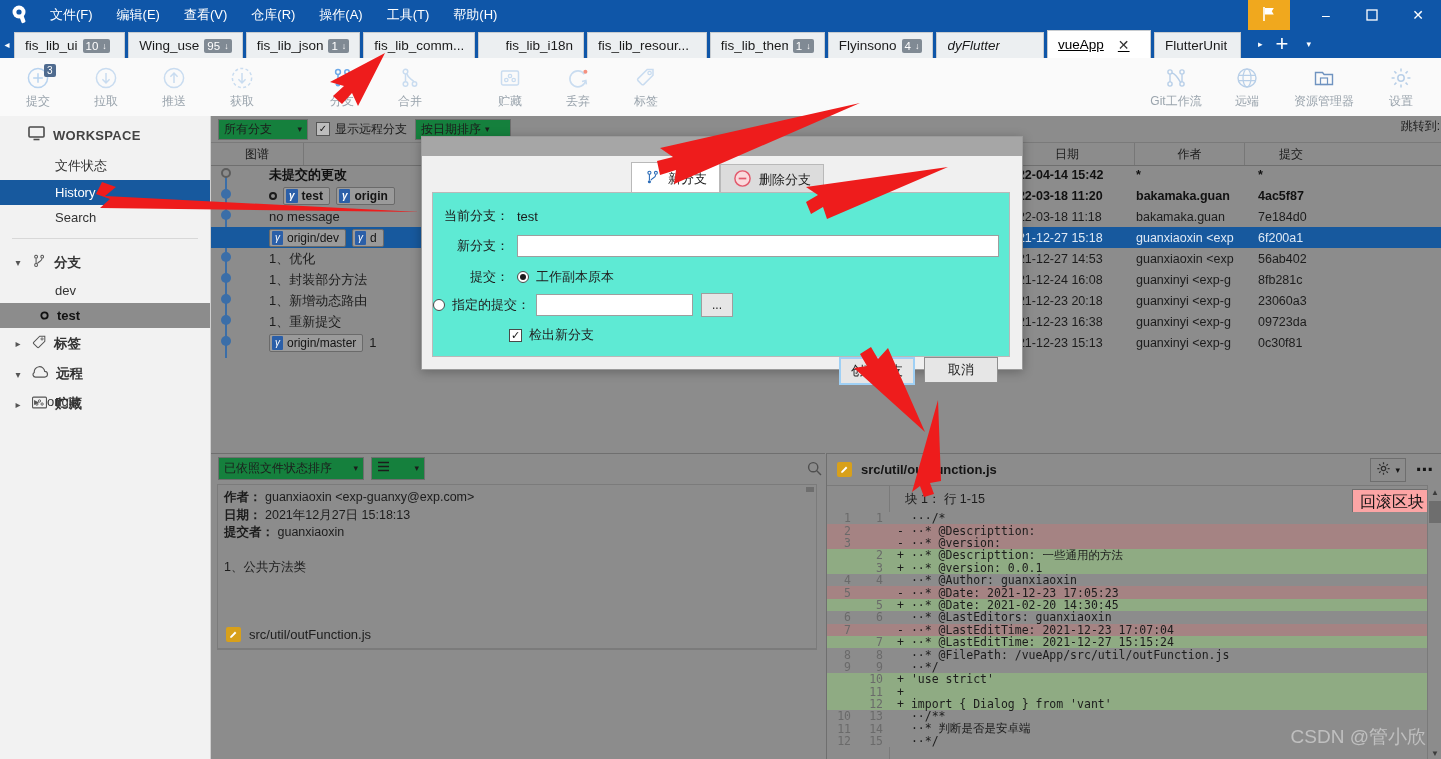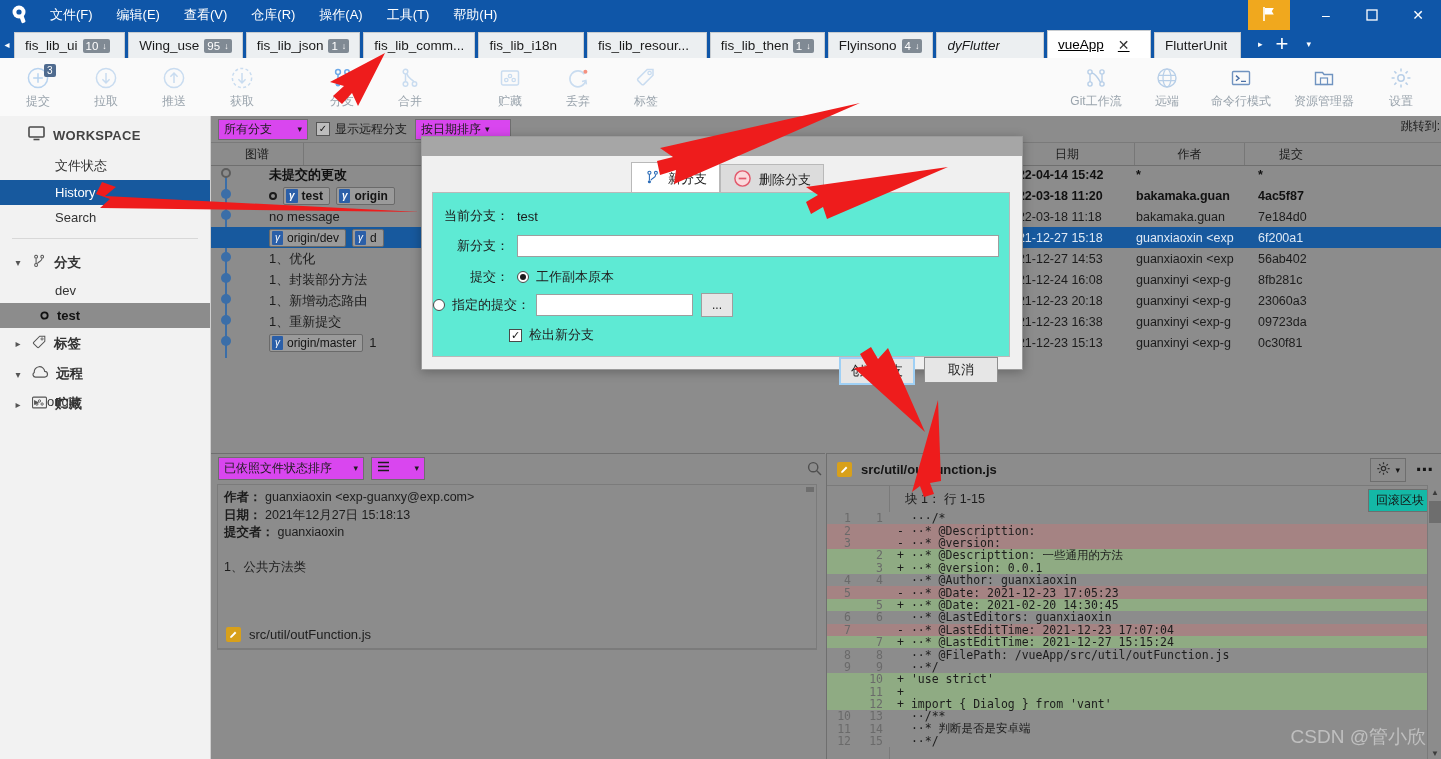--- a/index.html
+++ b/index.html
@@ -52,21 +52,21 @@
   .sb-sec{display:flex;align-items:center;gap:7px;padding:6px 0 6px 12px;font-size:13.5px;color:#333;font-weight:600;}
   .sb-sec .chev{width:12px;text-align:center;font-size:10px;color:#555;}
   .sb-leaf{padding:5px 0 5px 55px;font-size:13px;color:#333;}
   .sb-leaf.bold{font-weight:bold;background:#8c8c8c;color:#111;display:flex;align-items:center;gap:8px;padding-left:40px;}
   .sb-leaf.arrow{display:flex;align-items:center;gap:8px;padding-left:34px;}
   .sb-leaf.arrow .chev{font-size:10px;color:#555;}
 
   
   .main{position:absolute;left:211px;top:116px;width:1230px;height:643px;background:#8c8c8c;}
   .filterbar{position:absolute;left:0;top:0;width:1230px;height:26px;background:#8c8c8c;display:flex;align-items:center;padding-left:7px;gap:8px;}
-  .combo{background:#d946ef;border:1px solid #6e6e6e;height:19px;display:flex;align-items:center;padding:0 5px;font-size:12px;color:#1c1c1c;gap:4px;}
+  .combo{background:#15803d;border:1px solid #6e6e6e;height:19px;display:flex;align-items:center;padding:0 5px;font-size:12px;color:#1c1c1c;gap:4px;}
   .combo .cv{font-size:9px;}
   .chk{display:flex;align-items:center;gap:5px;font-size:12px;color:#1c1c1c;}
   .chkbox{width:12px;height:12px;border:1px solid #555;background:#bdbdbd;display:flex;align-items:center;justify-content:center;font-size:10px;color:#111;line-height:1;}
   .jumpto{position:absolute;right:8px;top:2px;font-size:12px;color:#1c1c1c;}
 
   .listhead{position:absolute;left:0;top:26px;width:1230px;height:22px;background:#8c8c8c;border-top:1px solid #7a7a7a;border-bottom:1px solid #6f6f6f;display:flex;}
   .hcell{display:flex;align-items:center;justify-content:center;font-size:12px;color:#1c1c1c;border-right:1px solid #777;box-sizing:border-box;height:22px;}
 
   .rows{position:absolute;left:0;top:48px;width:1230px;height:200px;}
   .crow{position:absolute;left:0;width:1230px;height:21px;display:flex;align-items:center;}
@@ -101,21 +101,21 @@
   .blscroll .thumb{position:absolute;left:0;top:0;width:8px;height:5px;background:#6e6e6e;}
   .blfilerow{position:absolute;left:6px;top:167px;width:600px;height:28px;border:1px solid #7b7b7b;border-top:none;background:#8c8c8c;display:flex;align-items:center;gap:8px;padding-left:8px;box-sizing:border-box;font-size:13px;color:#1c1c1c;}
   .fileicon{width:15px;height:15px;background:#d8a01a;border-radius:2px;display:flex;align-items:center;justify-content:center;}
 
   .botright{position:absolute;left:615px;top:337px;width:615px;height:306px;background:#8c8c8c;border-top:1px solid #6f6f6f;border-left:1px solid #6f6f6f;}
   .brhead{position:absolute;left:0;top:0;width:615px;height:30px;display:flex;align-items:center;gap:9px;padding-left:10px;box-sizing:border-box;font-size:13px;font-weight:bold;color:#141414;}
   .brtools{position:absolute;right:8px;top:4px;display:flex;align-items:center;gap:10px;}
   .gearbox{border:1px solid #6e6e6e;height:22px;display:flex;align-items:center;gap:4px;padding:0 5px;}
   .hunkbar{position:absolute;left:0;top:31px;width:615px;height:27px;background:#8c8c8c;border-top:1px solid #7a7a7a;}
   .hunklbl{position:absolute;left:78px;top:5px;font-size:12.5px;color:#1c1c1c;}
-  .rollback{position:absolute;right:10px;top:3px;border:1px solid #6e6e6e;background:#14b8a6;font-size:12px;color:#141414;padding:2px 7px;}
+  .rollback{position:absolute;right:10px;top:3px;border:1px solid #6e6e6e;background:#fca5a5;font-size:16px;color:#141414;padding:2px 7px;}
   .difflines{position:absolute;left:0;top:58px;width:600px;height:248px;overflow:hidden;font-family:"DejaVu Sans Mono","Liberation Mono",monospace;font-size:11.5px;}
   .dl{height:12.4px;display:flex;align-items:center;white-space:pre;}
   .dl .ln{width:28px;text-align:right;padding-right:4px;color:#6a6a6a;flex:0 0 28px;box-sizing:border-box;}
   .dl .lnb{width:34px;text-align:right;padding-right:6px;color:#6a6a6a;flex:0 0 34px;box-sizing:border-box;}
   .dl .code{padding-left:8px;color:#1c1c1c;flex:1;}
   .dl.ctx{background:#8c8c8c;}
   .dl.del{background:#a58383;}
   .dl.add{background:#8fab83;}
   .vsep{position:absolute;left:62px;top:31px;width:1px;height:275px;background:#7a7a7a;}
   .brscroll{position:absolute;right:0;top:31px;width:14px;height:275px;background:#8c8c8c;border-left:1px solid #7a7a7a;}
@@ -206,21 +206,21 @@
         <div class="tab" style="width: 116px;">
           <span style="overflow: hidden;">fis_lib_json</span>
           <span class="badge">
             <span>1</span>
             <span class="arr">↓</span>
           </span>
         </div>
         <div class="tab" style="width: 118px;">
           <span style="overflow: hidden;">fis_lib_comm...</span>
         </div>
-        <div class="tab" style="width: 112px;">
+        <div class="tab" style="width: 112px; justify-content: flex-end;">
           <span style="overflow: hidden;">fis_lib_i18n</span>
         </div>
         <div class="tab" style="width: 127px;">
           <span style="overflow: hidden;">fis_lib_resour...</span>
         </div>
         <div class="tab" style="width: 115px;">
           <span style="overflow: hidden;">fis_lib_them</span>
           <span class="badge">
             <span>1</span>
             <span class="arr">↓</span>
@@ -359,29 +359,20 @@
       </div>
       <div class="tbitem">
         <div class="tbicon">
           <svg width="26" height="26" viewBox="0 0 26 26">
               <circle cx="13" cy="13" r="9" fill="none" stroke="#b8cfe8" stroke-width="1.4"></circle>
               <ellipse cx="13" cy="13" rx="4" ry="9" fill="none" stroke="#b8cfe8" stroke-width="1.2"></ellipse>
               <path d="M4.4 10.4h17.2M4.4 15.6h17.2" stroke="#b8cfe8" stroke-width="1.2"></path>
             </svg>
         </div>
         <div class="tblabel">远端</div>
-      </div>
-      <div class="tbitem" style="width:80px">
-        <div class="tbicon">
-          <svg width="26" height="26" viewBox="0 0 26 26">
-              <rect x="4.5" y="6.5" width="17" height="13" rx="1" fill="none" stroke="#7093c0" stroke-width="1.4"></rect>
-              <path d="M8 10.6l3 2.6-3 2.6M13 16.4h5" fill="none" stroke="#4a6fa5" stroke-width="1.4"></path>
-            </svg>
-        </div>
-        <div class="tblabel">命令行模式</div>
       </div>
       <div class="tbitem" style="width:86px">
         <div class="tbicon">
           <svg width="26" height="26" viewBox="0 0 26 26">
               <path d="M4.5 7.5h7l1.6 2h8.4v10h-17z" fill="none" stroke="#6f93c0" stroke-width="1.4"></path>
               <rect x="9.5" y="13" width="7" height="6.5" fill="none" stroke="#6f93c0" stroke-width="1.2"></rect>
             </svg>
         </div>
         <div class="tblabel">资源管理器</div>
       </div>

